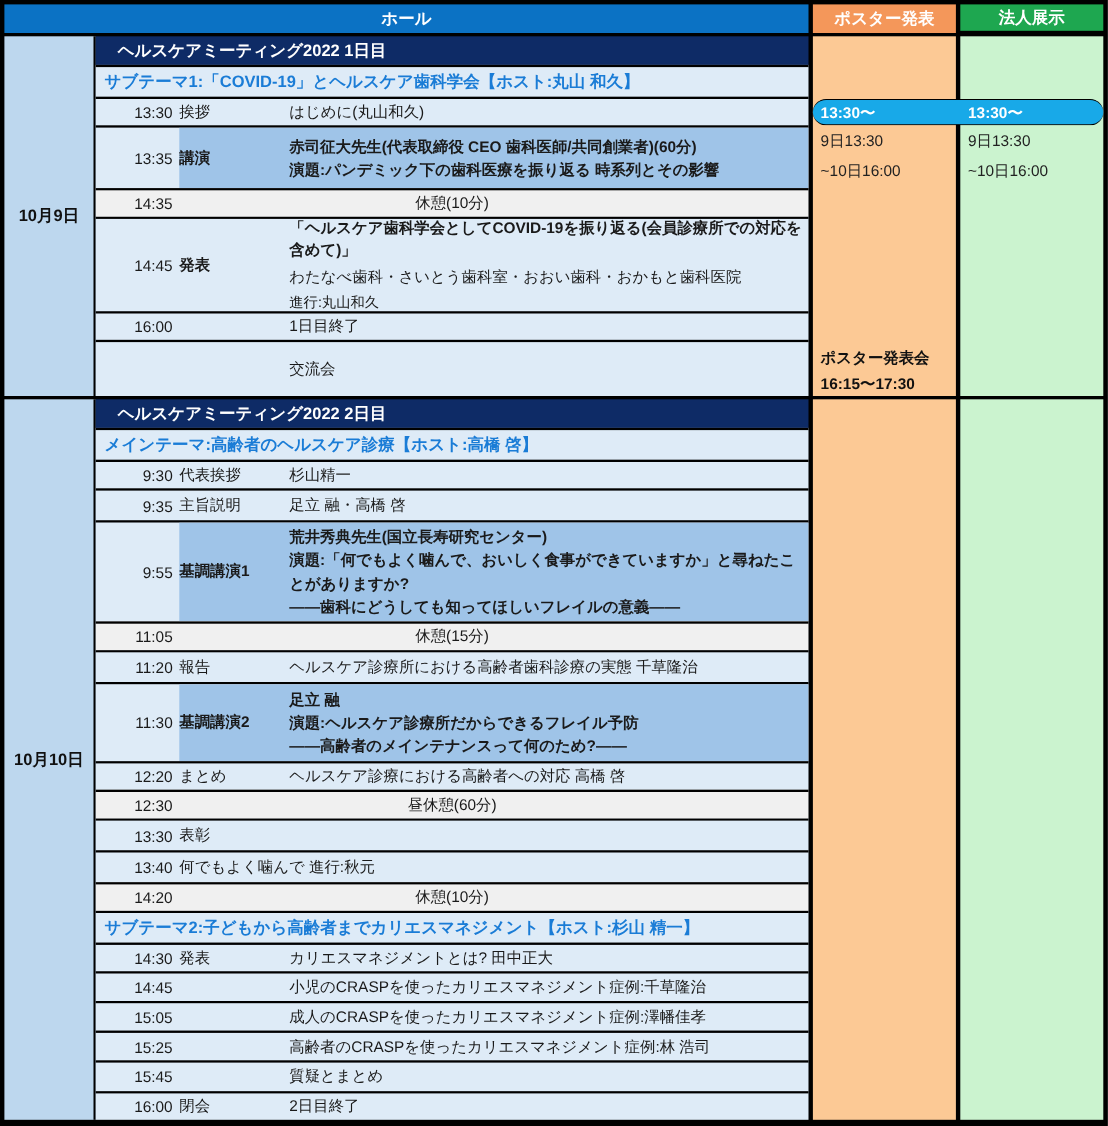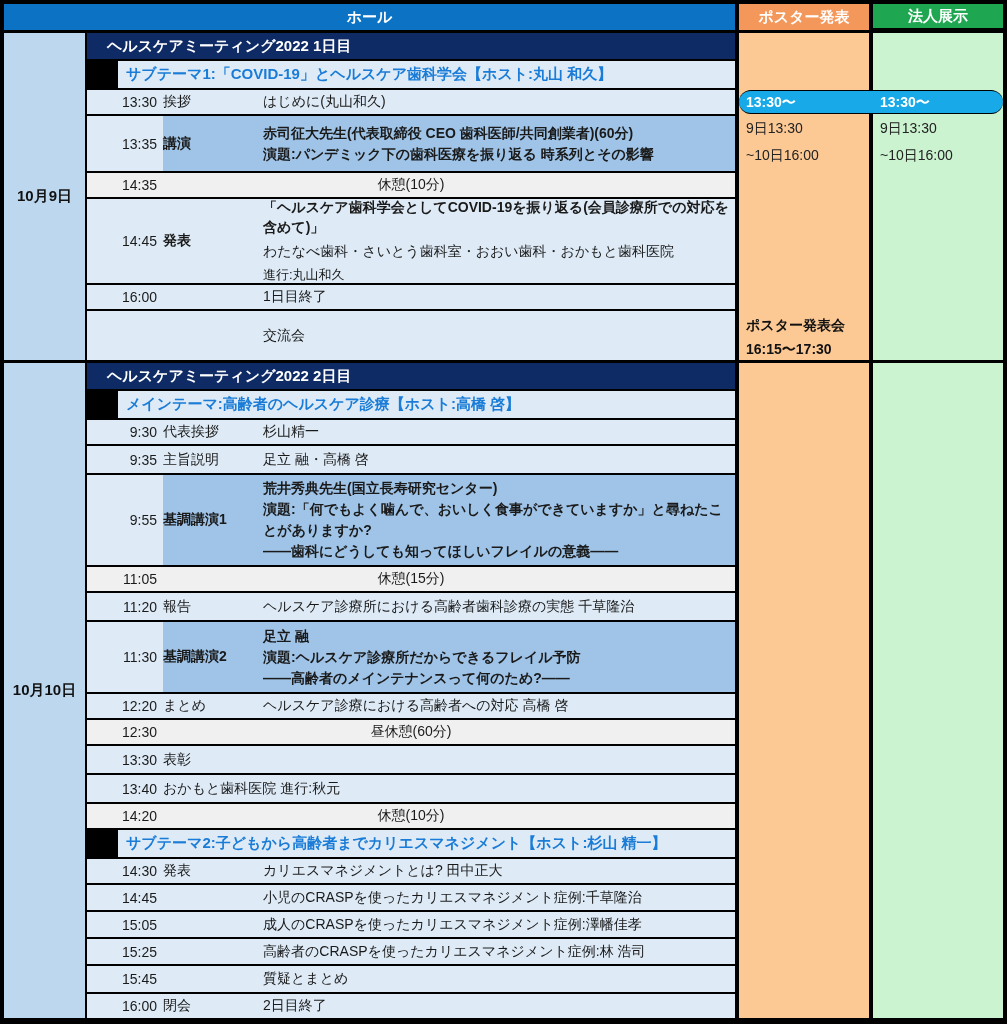--- a/index.html
+++ b/index.html
@@ -46,21 +46,21 @@
     display:flex;align-items:center;justify-content:center;
     font-weight:bold;font-size:15px;color:#111;
   }
   .rows{flex:1;display:flex;flex-direction:column;min-width:0;}
   .row{
     box-sizing:border-box;border-top:2px solid #000;background:#deebf7;
     display:flex;align-items:center;font-size:14px;overflow:hidden;
   }
   .row:first-child{border-top:0;}
   .row.navy{background:#0e2b66;color:#fff;font-weight:bold;font-size:15px;padding-left:20px;}
-  .row.theme{background:#deebf7;color:#1a7cd6;font-weight:bold;font-size:15px;padding-left:8px;margin-left:31px;}
+  .row.theme{background:#deebf7;color:#1a7cd6;font-weight:bold;font-size:15px;padding-left:8px;}
   .row.break{background:#f0f0f0;position:relative;}
   .row.break .cell-content{position:absolute;left:0;right:0;text-align:center;}
   .cell-time{
     flex:0 0 76px;box-sizing:border-box;padding-right:6px;
     display:flex;align-items:center;justify-content:flex-end;align-self:stretch;
   }
   .cell-label{flex:0 0 auto;min-width:100px;box-sizing:border-box;padding-right:4px;white-space:nowrap;}
   .cell-label.b{font-weight:bold;}
   .cell-content{flex:1;min-width:0;}
   .hl-area{
@@ -242,21 +242,21 @@
       </div>
 
       <div class="row" style="flex:0 0 29px">
         <span class="cell-time">13:30</span>
         <span class="cell-label">表彰</span>
         <span class="cell-content"></span>
       </div>
 
       <div class="row" style="flex:0 0 29px">
         <span class="cell-time">13:40</span>
-        <span class="cell-label">おかもと歯科医院</span>
+        <span class="cell-label">何でもよく噛んで</span>
         <span class="cell-content">進行:秋元</span>
       </div>
 
       <div class="row break" style="flex:0 0 26px">
         <span class="cell-time">14:20</span>
         <span class="cell-content">休憩(10分)</span>
       </div>
 
       <div class="row theme" style="flex:0 0 29px">
         <span>サブテーマ2:子どもから高齢者までカリエスマネジメント【ホスト:杉山 精一】</span>

